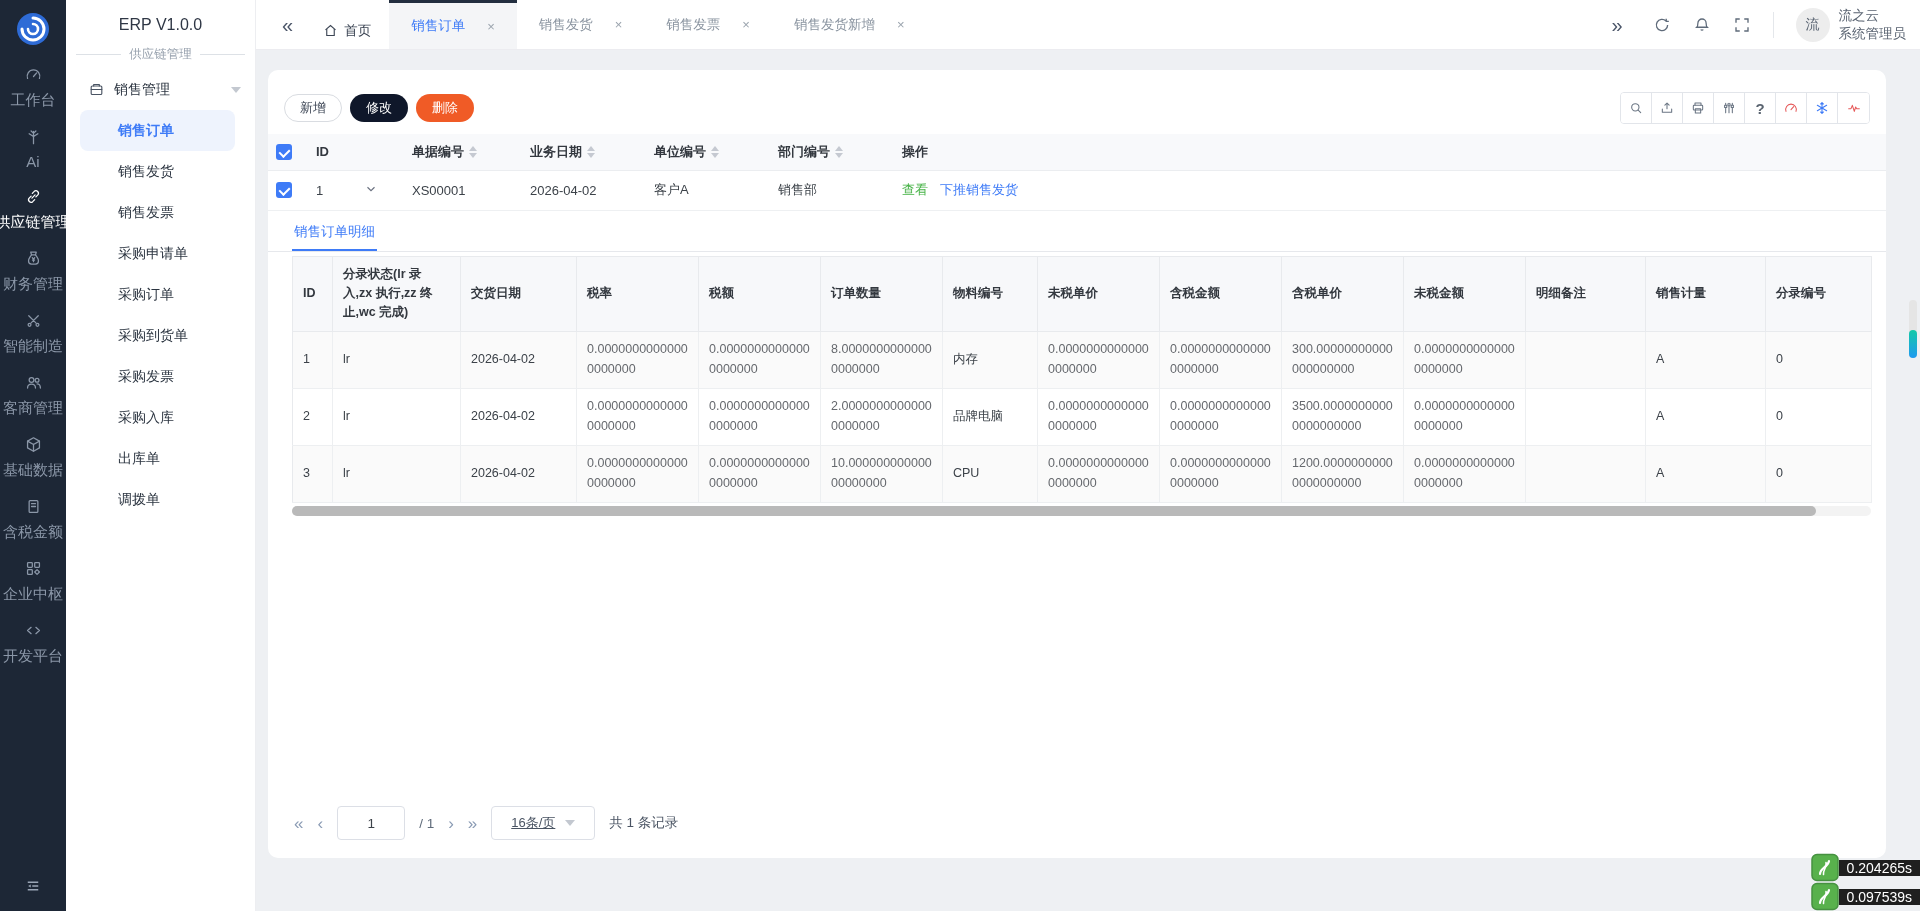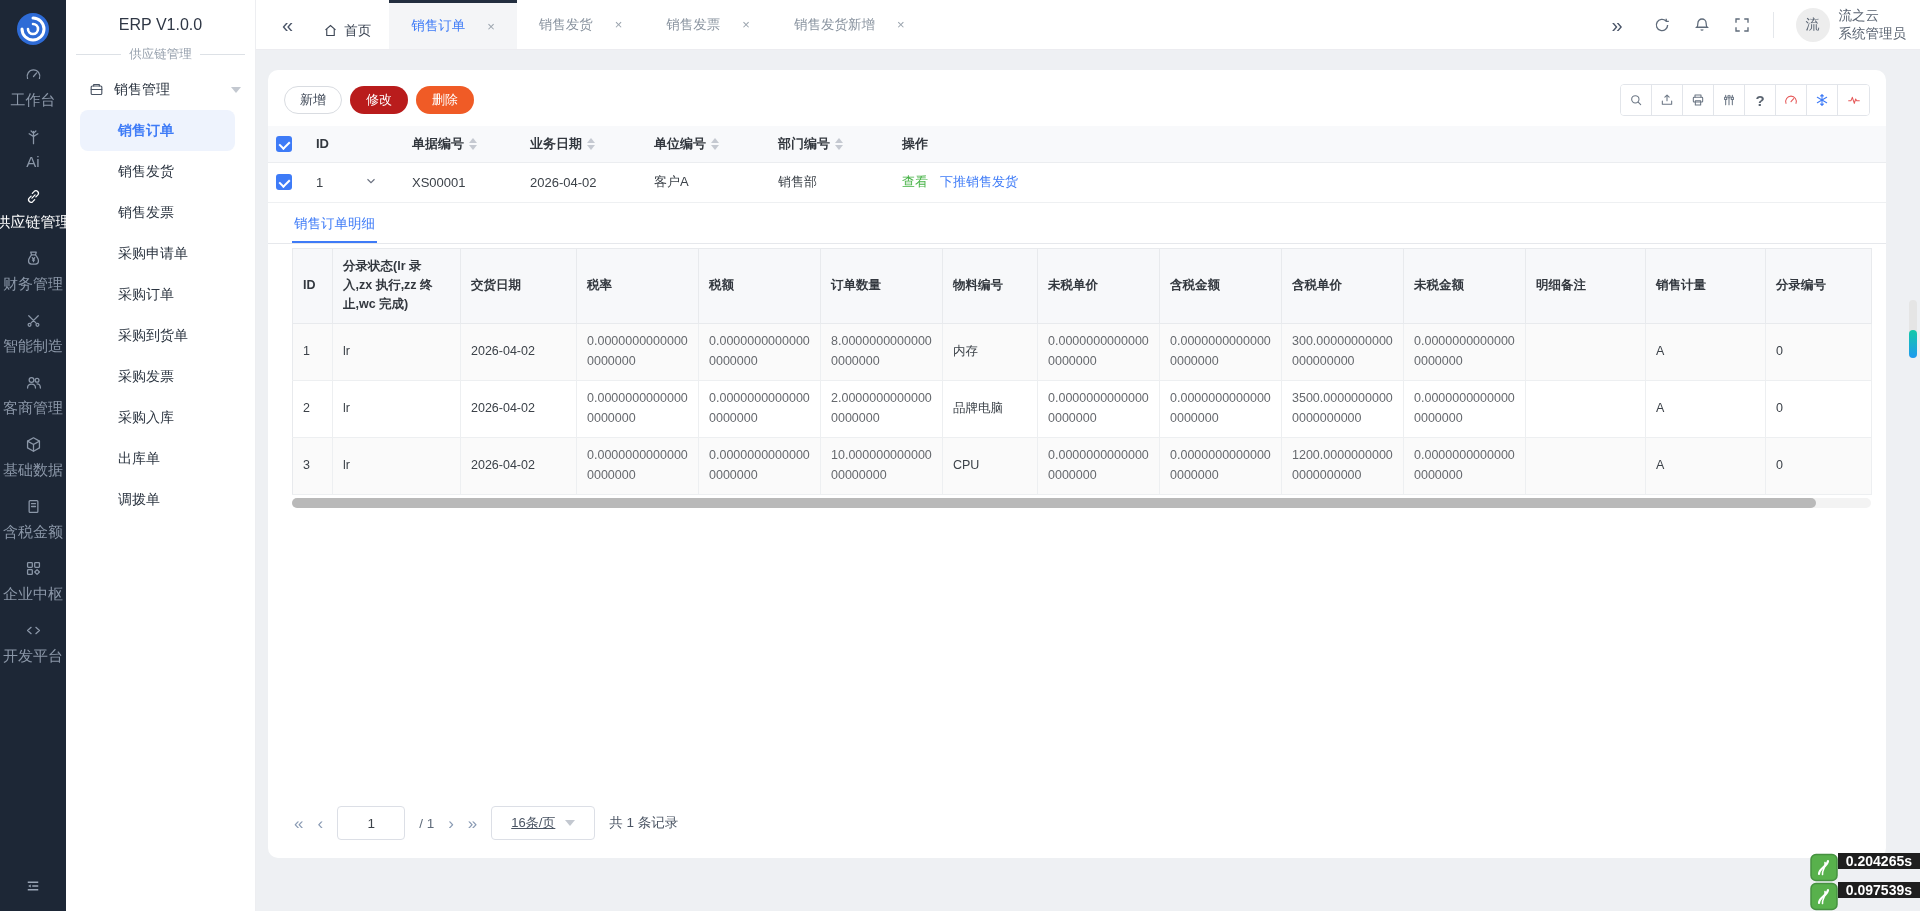--- a/index.html
+++ b/index.html
@@ -43,24 +43,24 @@
   .tb-right svg { width:18px; height:18px; }
   .tb-divider { width:1px; height:26px; background:#e4e7eb; }
   .user { display:flex; align-items:center; gap:9px; cursor:pointer; }
   .avatar { width:34px; height:34px; border-radius:50%; background:#ededed; color:#5a6472; display:flex; align-items:center; justify-content:center; font-size:14px; }
   .user-meta { font-size:13.5px; color:#5a6472; line-height:1.3; }
 
   .workspace { flex:1; background:#eef0f3; position:relative; padding:20px 34px 0 12px; display:flex; flex-direction:column; }
   .card { background:#ffffff; border-radius:10px; height:788px; display:flex; flex-direction:column; overflow:hidden; }
 
   
-  .toolbar { display:flex; align-items:center; padding:14px 16px 10px; }
+  .toolbar { display:flex; align-items:center; padding:14px 16px 10px;margin-top:8px; }
   .btn { height:28px; border-radius:14px; padding:0 15px; font-size:13px; display:inline-flex; align-items:center; margin-right:8px; cursor:pointer; border:1px solid transparent; }
   .btn.default { background:#fff; border-color:#d9dce1; color:#3c4554; }
-  .btn.primary { background:#b91c1c; color:#fff; }
+  .btn.primary { background:#0f172a; color:#fff; }
   .btn.danger { background:#f05b26; color:#fff; }
   .tool-icons { margin-left:auto; display:flex; border:1px solid #e2e5ea; border-radius:4px; overflow:hidden; }
   .tool-cell { width:31px; height:30px; display:flex; align-items:center; justify-content:center; border-right:1px solid #e2e5ea; color:#6b7684; cursor:pointer; background:#fff; }
   .tool-cell:last-child { border-right:none; }
   .tool-cell svg { width:16px; height:16px; }
   .tool-cell.red { color:#e65a5a; }
   .tool-cell.blue { color:#3e7bf7; }
   .tool-cell .qmark { font-size:15px; font-weight:bold; color:#5a6470; }
 
   
@@ -100,21 +100,21 @@
   .pg-total { color:#4a5463; font-size:13.5px; }
 
   .footer { height:44px; display:flex; align-items:center; justify-content:center; font-size:13.5px; color:#3f434a; }
 
   
   .v-scroll { position:absolute; right:3px; top:300px; width:8px; height:58px; background:#e5e5e5; border-radius:4px; z-index:9; }
   .v-thumb { position:absolute; bottom:0; left:0; width:8px; height:28px; border-radius:4px; background:linear-gradient(180deg,#14c9a8,#1e9af0); cursor:pointer; }
 
   
   .perf { position:absolute; right:0; bottom:0; display:flex; flex-direction:column; align-items:flex-end; z-index:10; }
-  .perf-row { display:flex; align-items:flex-start; height:29px;font-weight:bold; }
+  .perf-row { display:flex; align-items:center; height:29px; }
   .perf-row svg { width:28px; height:29px; display:block; }
   .perf-label { background:#1f1f1f; color:#fff; font-size:14px; display:flex; align-items:center; padding:0 8px; }
 </style>
 </head>
 <body>
 
 <div class="app">
 
   <aside class="rail">
     <div class="logo">

